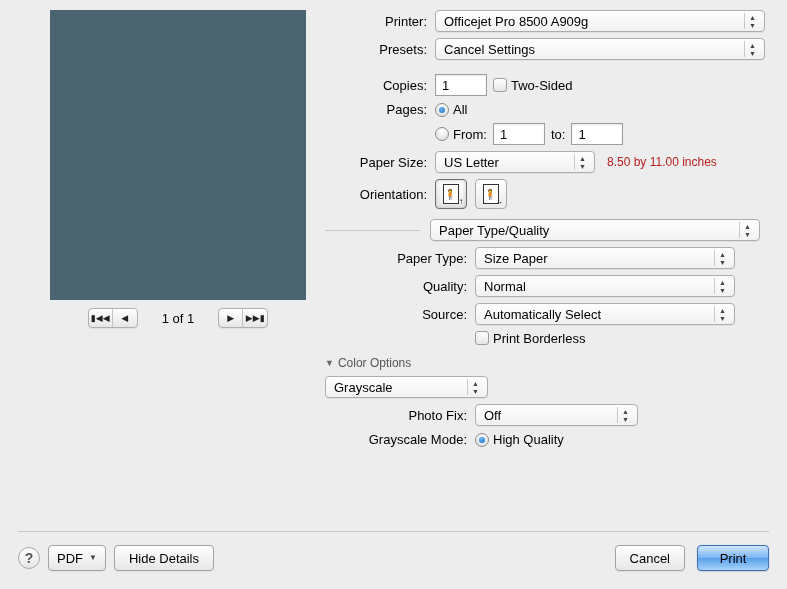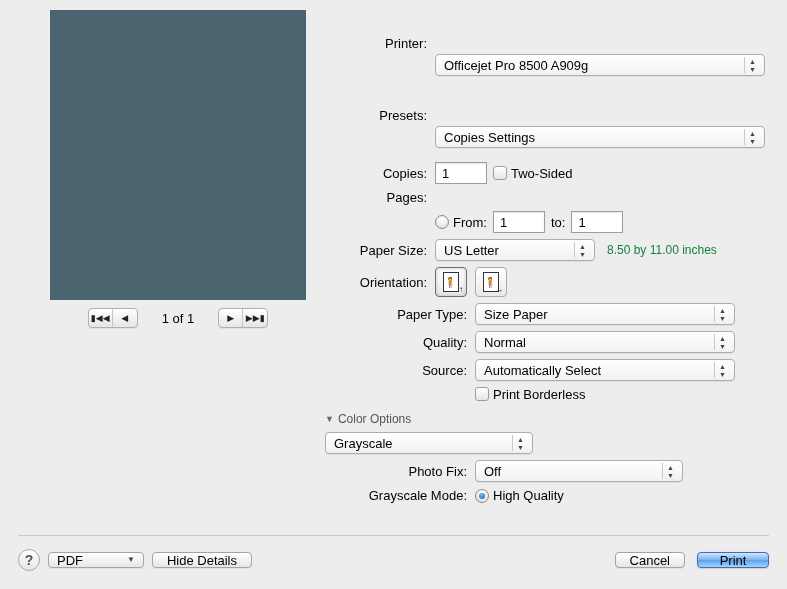--- a/index.html
+++ b/index.html
@@ -96,22 +96,22 @@
     border: 1px solid #adadad;
     border-radius: 4px;
     padding: 0 8px;
     display: inline-flex;
     align-items: center;
     font-size: 13px;
     position: relative;
     box-shadow: 0 1px 0 rgba(0,0,0,.05);
     cursor: default;
   }
-  .select.wide { width: 330px; margin-top: 44px; }
-  .select.med { width: 208px; }
+  .select.wide { width: 330px; }
+  .select.med { width: 163px; }
   .select.mid { width: 260px; }
   .select-arrows {
     position: absolute;
     right: 4px;
     top: 2px;
     bottom: 2px;
     width: 16px;
     border-left: 1px solid #c9c9c9;
     display:flex;
     flex-direction:column;
@@ -157,21 +157,21 @@
     background: radial-gradient(circle at 50% 30%, #fff, #d9d9d9);
     position: relative;
   }
   .radio.selected .dot::after {
     content:"";
     position:absolute;
     top:3px;left:3px;right:3px;bottom:3px;
     border-radius:50%;
     background: radial-gradient(circle at 40% 30%, #6fb9ef, #1467c7);
   }
-  .hint { font-size: 12px; color: #15803d; margin-left: 6px; }
+  .hint { font-size: 12px; color: #b91c1c; margin-left: 6px; }
   .orient-group { display:flex; gap:8px; }
   .orient-btn {
     width: 32px;
     height: 30px;
     border: 1px solid #a9a9a9;
     border-radius: 4px;
     background: linear-gradient(#fff, #e9e9e9);
     display:inline-flex;
     align-items:center;
     justify-content:center;
@@ -215,30 +215,29 @@
   }
   .help-btn {
     width:22px;height:22px;border-radius:50%;
     border:1px solid #a9a9a9;
     background: linear-gradient(#fff,#e6e6e6);
     display:inline-flex;align-items:center;justify-content:center;
     font-size:14px;font-weight:bold;color:#555;
     cursor:pointer;
   }
   .push-btn {
-    height:16px;
+    height:26px;
     padding:0 14px;
     border-radius:4px;
     border:1px solid #a3a3a3;
     background: linear-gradient(#fff,#e6e6e6);
     font-size:13px;
     display:inline-flex;align-items:center;justify-content:center;
     cursor:pointer;
     box-shadow: 0 1px 0 rgba(0,0,0,.05);
-    gap: 38px;
   }
   .push-btn.compact { padding:0 8px; }
   .push-btn .menu-arrow { margin-left:6px; font-size:8px; color:#444; display:flex;flex-direction:column;line-height:6px;}
   .push-btn.primary {
     border:1px solid #3c6fb5;
     background: linear-gradient(#cfe6ff, #7db5f0 48%, #5ba1ea 52%, #a7d2fb);
     color:#000;
     min-width:72px;
     box-shadow: 0 0 0 1px rgba(0,0,0,.02), 0 1px 1px rgba(0,0,0,.1);
   }
@@ -278,21 +277,21 @@
                 <span>▼</span>
               </span>
           </div>
         </div>
       </div>
 
       <div class="row">
         <div class="row-label">Presets:</div>
         <div class="row-ctl">
           <div class="select wide">
-            <span>Copies Settings</span>
+            <span>Cancel Settings</span>
             <span class="select-arrows">
                 <span>▲</span>
                 <span>▼</span>
               </span>
           </div>
         </div>
       </div>
 
       <div style="height:8px"></div>
 
@@ -302,20 +301,26 @@
           <input class="text-input narrow" value="1" style="">
           <label class="checkbox">
             <span class="box"></span>
             <span>Two-Sided</span>
           </label>
         </div>
       </div>
 
       <div class="row">
         <div class="row-label">Pages:</div>
+        <div class="row-ctl">
+          <label class="radio selected">
+            <span class="dot"></span>
+            <span>All</span>
+          </label>
+        </div>
       </div>
       <div class="row">
         <div class="row-label"></div>
         <div class="row-ctl">
           <label class="radio">
             <span class="dot"></span>
             <span>From:</span>
           </label>
           <input class="text-input narrow" value="1" style="">
           <span>to:</span>
@@ -350,20 +355,30 @@
             <div class="orient-btn">
               <div class="orient-icon">
                   <span class="figure">🧍</span>
                 </div>
               <span class="orient-arrow">→</span>
             </div>
           </div>
         </div>
       </div>
 
+      <div class="sep-row" style="margin-top:10px;margin-bottom:6px;">
+        <span class="sep-left"></span>
+        <div class="select wide">
+          <span>Paper Type/Quality</span>
+          <span class="select-arrows">
+              <span>▲</span>
+              <span>▼</span>
+            </span>
+        </div>
+      </div>
 
       <div class="opts-block">
         <div class="row">
           <div class="row-label">Paper Type:</div>
           <div class="row-ctl">
             <div class="select mid">
               <span>Size Paper</span>
               <span class="select-arrows">
                   <span>▲</span>
                   <span>▼</span>

